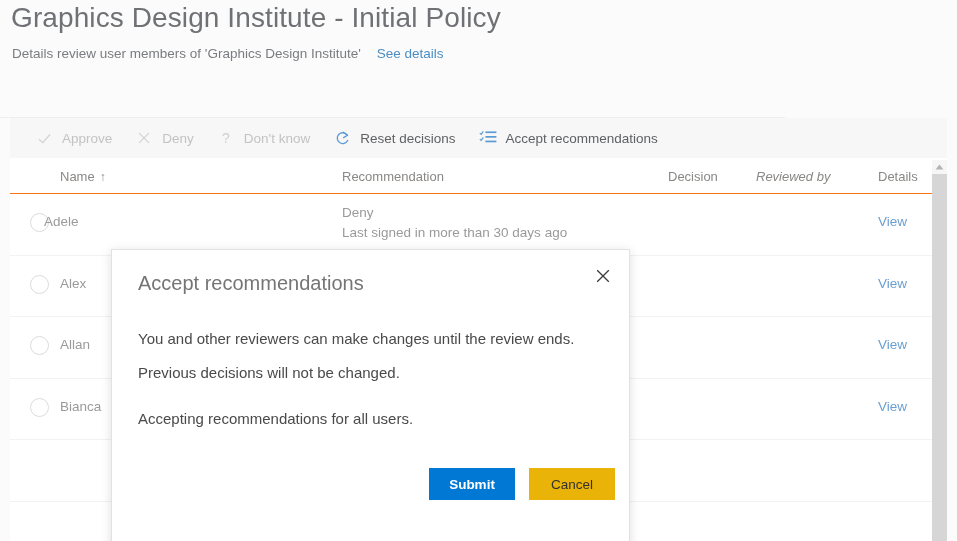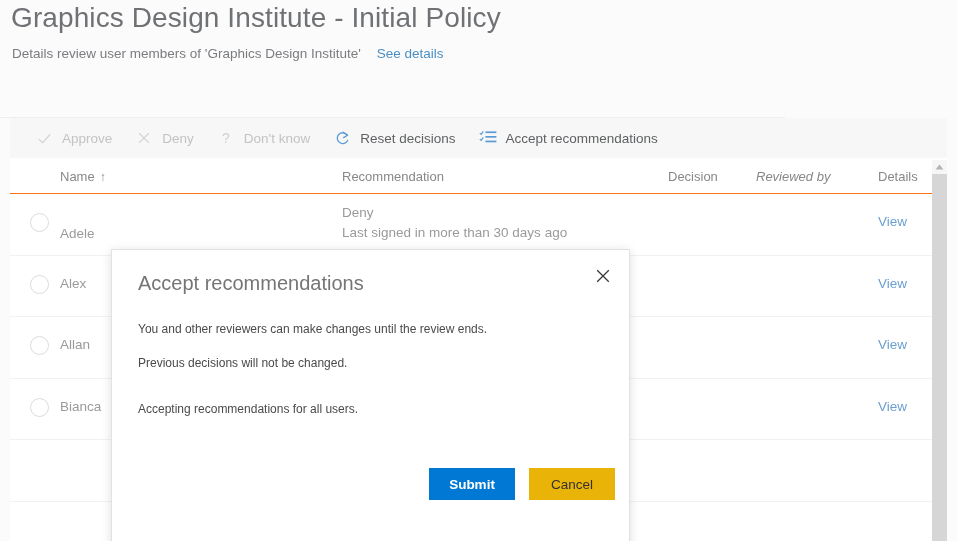--- a/index.html
+++ b/index.html
@@ -212,23 +212,24 @@
     align-items: center;
     justify-content: center;
     cursor: pointer;
     color: #3b3a39;
     font-size: 15px;
     line-height: 1;
   }
   .dialog-text {
     position: absolute;
     left: 26px;
-    font-size: 12px;
+    font-size: 15px;
     color: #4a4a4a;
     white-space: nowrap;
+    margin-top: 8px;
   }
   #dlg-line1 { top: 72px; }
   #dlg-line2 { top: 106px; }
   #dlg-line3 { top: 152px; }
 
   #dialog-actions {
     position: absolute;
     left: 0;
     top: 218px;
     width: 519px;
@@ -335,21 +336,21 @@
         <span>Name</span><span class="sort-arrow">↑</span>
       </div>
       <div class="hcell" style="left:332px;">Recommendation</div>
       <div class="hcell" style="left:658px;">Decision</div>
       <div class="hcell" style="left:746px;font-style:italic;">Reviewed by</div>
       <div class="hcell" style="left:868px;">Details</div>
     </div>
 
     <div class="row">
       <span class="radio"></span>
-      <span class="cell name" style="left:50px;margin-top:12px;">Adele</span>
+      <span class="cell name" style="left:34px;">Adele</span>
       <span class="cell rec-main" style="left:332px;">Deny</span>
       <span class="cell rec-sub" style="left:332px;">Last signed in more than 30 days ago</span>
       <span class="cell view" style="left:868px;">View</span>
     </div>
 
     <div class="row">
       <span class="radio"></span>
       <span class="cell name" style="left:50px;">Alex</span>
       <span class="cell view" style="left:868px;">View</span>
     </div>

